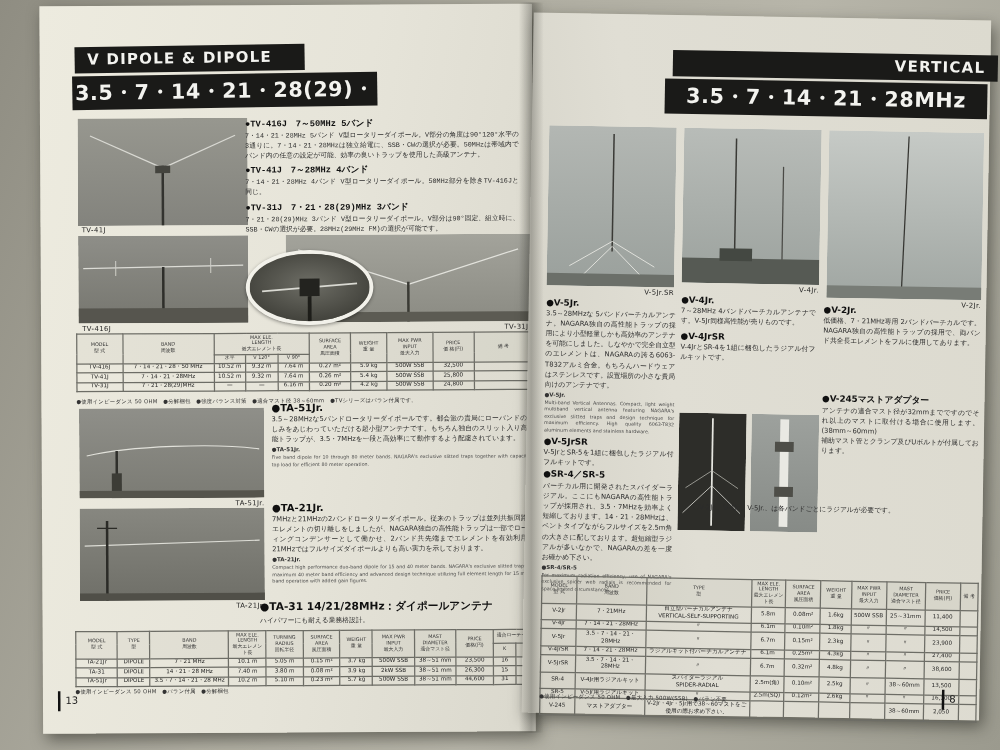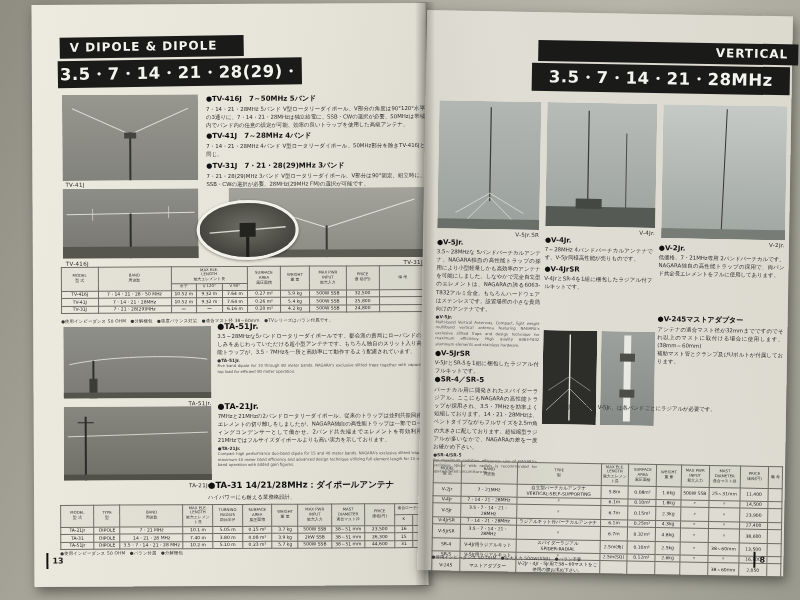--- a/index.html
+++ b/index.html
@@ -26,21 +26,21 @@
   .jp{font-size:5.4px;line-height:1.5;color:#2c2c2c;text-align:justify;}
   .ent{font-size:4.4px;font-weight:bold;color:#333;margin-top:2px;}
   .en{font-size:3.8px;line-height:1.45;color:#4a4a4a;text-align:justify;}
   .blk{position:absolute;}
   .tblwrap{position:absolute;}
   table{border-collapse:collapse;width:100%;table-layout:fixed;}
   th,td{border:.5px solid #6d6d66;font-size:4.5px;padding:.5px 1px;text-align:center;
     white-space:pre-line;color:#222;font-weight:normal;overflow:hidden;line-height:1.25;}
   thead th{font-size:3.9px;color:#333;background:rgba(120,120,110,.06);}
   .fn{position:absolute;font-size:4.3px;color:#333;letter-spacing:.2px;}
-  .pn{position:absolute;font-size:8px;color:#1a1a1a;font-weight:bold;}
+  .pn{position:absolute;font-size:8px;color:#1a1a1a;}
   .pn .tick{display:inline-block;border-left:2px solid #111;height:16px;margin-right:4px;vertical-align:middle;}
 </style>
 </head>
 <body>
 
 <div id="gutter"></div>
 
 <div class="page" id="pageL">
 
   <div class="bar" style="left:28px;top:32px;width:174px;height:21px;transform:rotate(-0.6deg);font-size:12px;line-height:21px;padding-left:10px;letter-spacing:1px;">
@@ -110,21 +110,21 @@
             <stop offset="1" stop-color="#33332d"></stop>
           </radialGradient>
         </defs>
       <rect width="96" height="54" fill="url(#g4)"></rect>
       <line x1="10" y1="30" x2="86" y2="24" stroke="#d9d9d2" stroke-width="1.4"></line>
       <rect x="40" y="20" width="16" height="14" fill="#23231f"></rect>
       <line x1="48" y1="34" x2="48" y2="54" stroke="#1d1d19" stroke-width="3"></line>
     </svg>
   </div>
 
-  <div class="blk" style="left:174px;top:90px;width:219px;">
+  <div class="blk" style="left:164px;top:90px;width:219px;font-family:Liberation Mono, monospace;">
 
       <div style="margin-bottom:2px;">
         <div class="jt2">●TV-416J　7～50MHz 5バンド</div>
         <div class="jp">7・14・21・28MHz 5バンド V型ロータリーダイポール。V部分の角度は90°120°水平の3通りに。7・14・21・28MHzは独立給電に、SSB・CWの選択が必要。50MHzは帯域内でバンド内の任意の設定が可能、効率の良いトラップを使用した高級アンテナ。</div>
       </div>
 
       <div style="margin-bottom:2px;">
         <div class="jt2">●TV-41J　7～28MHz 4バンド</div>
         <div class="jp">7・14・21・28MHz 4バンド V型ロータリーダイポール。50MHz部分を除きTV-416Jと同じ。</div>
       </div>

